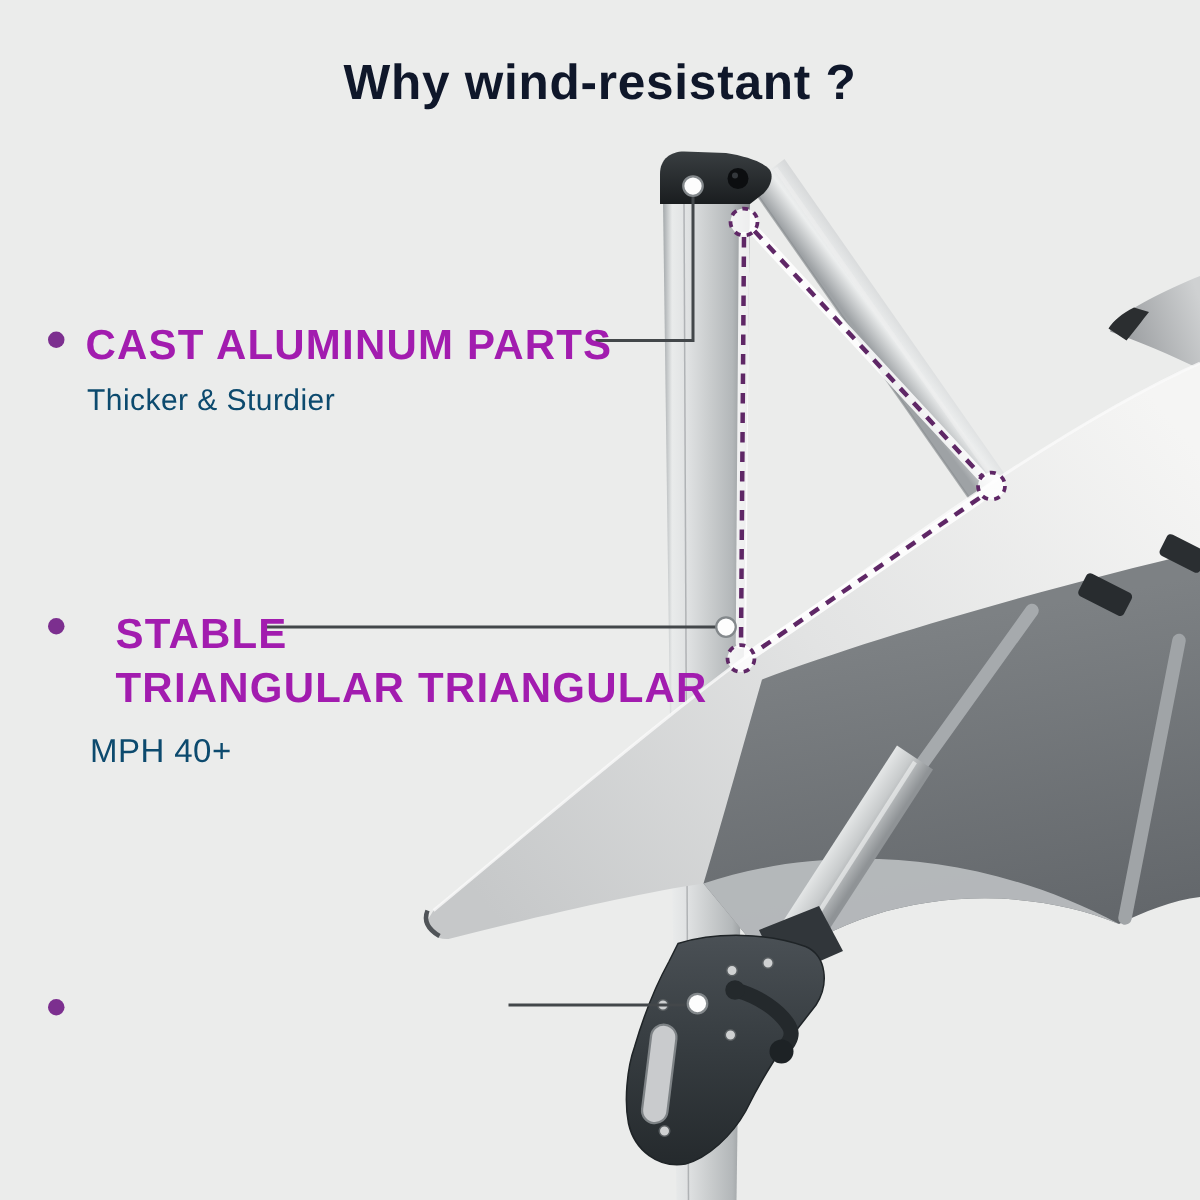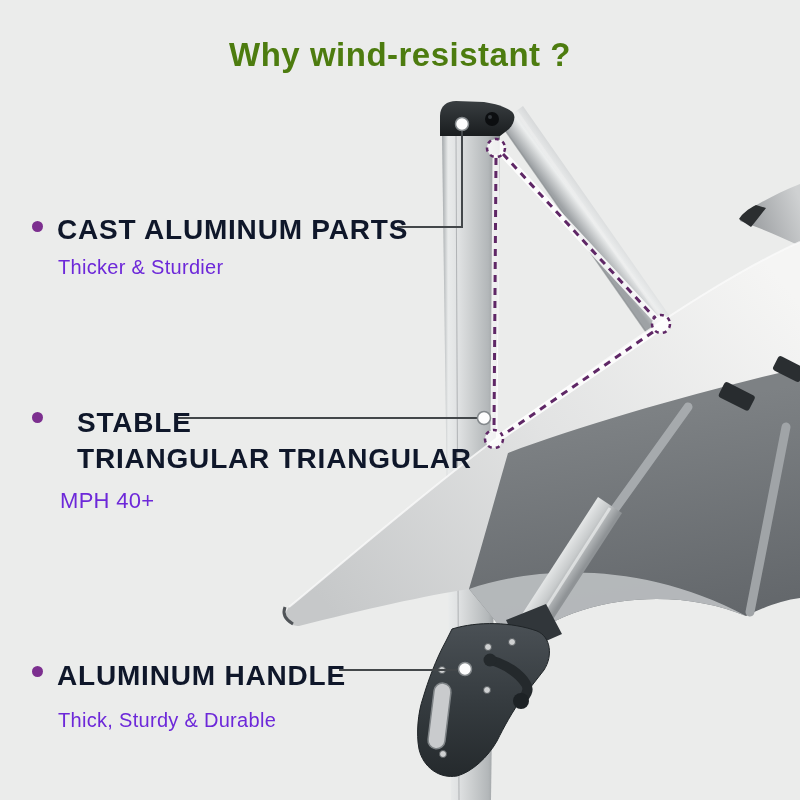--- a/index.html
+++ b/index.html
@@ -4,32 +4,32 @@
 <style>
   html,body{margin:0;padding:0;}
   .stage{
     position:relative;width:800px;height:800px;overflow:hidden;
     background:#ebeceb;
     font-family:"Liberation Sans", sans-serif;
   }
   .stage svg{position:absolute;left:0;top:0;}
   .page-title{
     position:absolute;left:0;top:36px;width:800px;text-align:center;
-    font-size:33px;font-weight:bold;color:#4d7c0f;letter-spacing:.5px;margin:0;
+    font-size:33px;font-weight:bold;color:#0f172a;letter-spacing:.5px;margin:0;
   }
   .bullet{
     position:absolute;width:11px;height:11px;border-radius:50%;
     background:#7c2f8f;
   }
   .co-head{
-    position:absolute;font-size:28px;font-weight:bold;color:#0f172a;
+    position:absolute;font-size:28px;font-weight:bold;color:#a21caf;
     letter-spacing:.8px;white-space:nowrap;line-height:36px;
   }
   .co-sub{
-    position:absolute;font-size:20px;color:#6d28d9;letter-spacing:.3px;white-space:nowrap;
+    position:absolute;font-size:20px;color:#0c4a6e;letter-spacing:.3px;white-space:nowrap;
   }
   .co-sub.mph{font-size:22px;}
   #b1{left:32px;top:221px;} #b2{left:32px;top:412px;} #b3{left:32px;top:666px;}
   #h1c{left:57px;top:212px;} #h2c{left:57px;top:405px;margin-left:20px;} #h3c{left:57px;top:658px;}
   #s1{left:58px;top:256px;} #s2{left:60px;top:488px;} #s3{left:58px;top:709px;}
 </style>
 </head>
 <body>
 
 <div class="stage">
@@ -176,16 +176,14 @@
   <div class="co-sub" id="s1">Thicker &amp; Sturdier</div>
 
   <span class="bullet" id="b2"></span>
   <div class="co-head" id="h2c">
     <span>STABLE</span><br>
     <span>TRIANGULAR TRIANGULAR</span>
   </div>
   <div class="co-sub mph" id="s2">MPH 40+</div>
 
   <span class="bullet" id="b3"></span>
-  <div class="co-head" id="h3c">ALUMINUM HANDLE</div>
-  <div class="co-sub" id="s3">Thick, Sturdy &amp; Durable</div>
 
 </div>
 
 </body></html>

